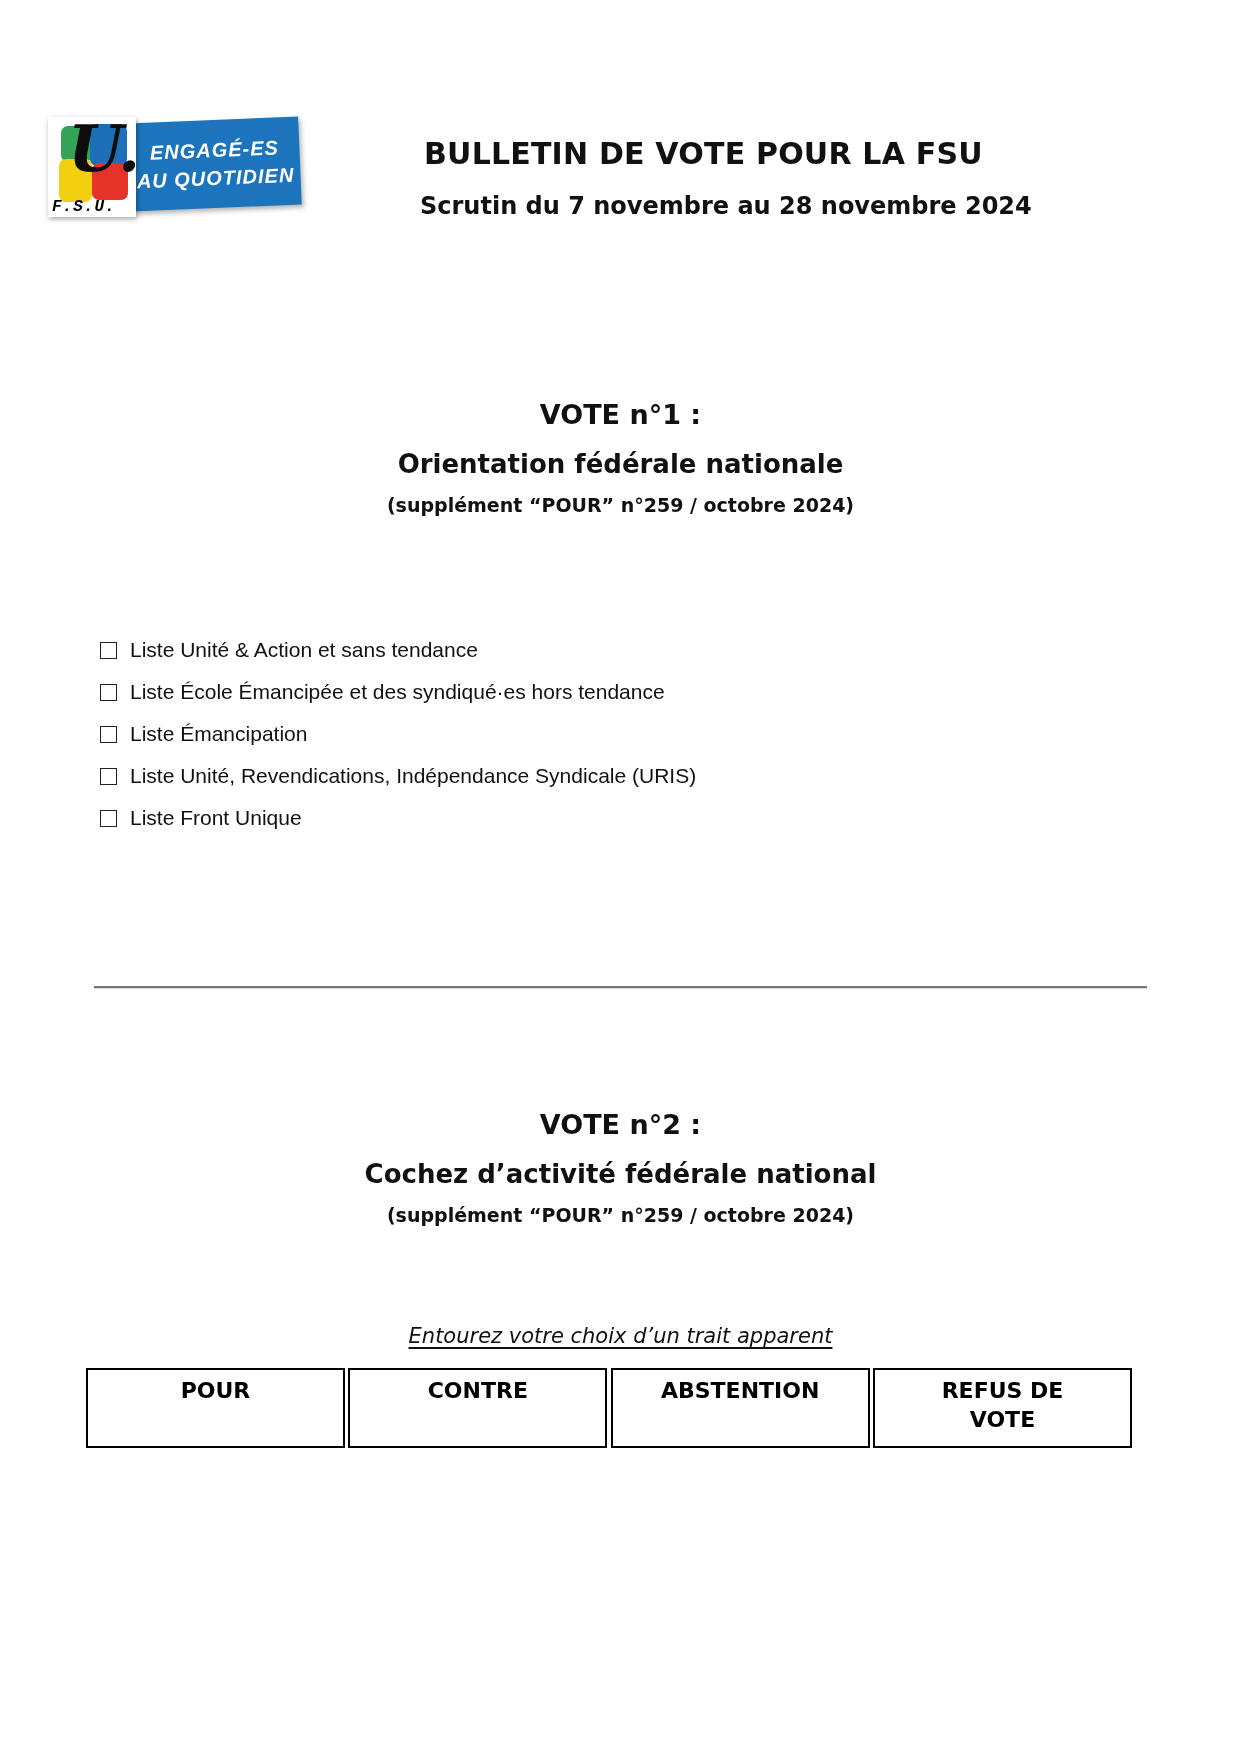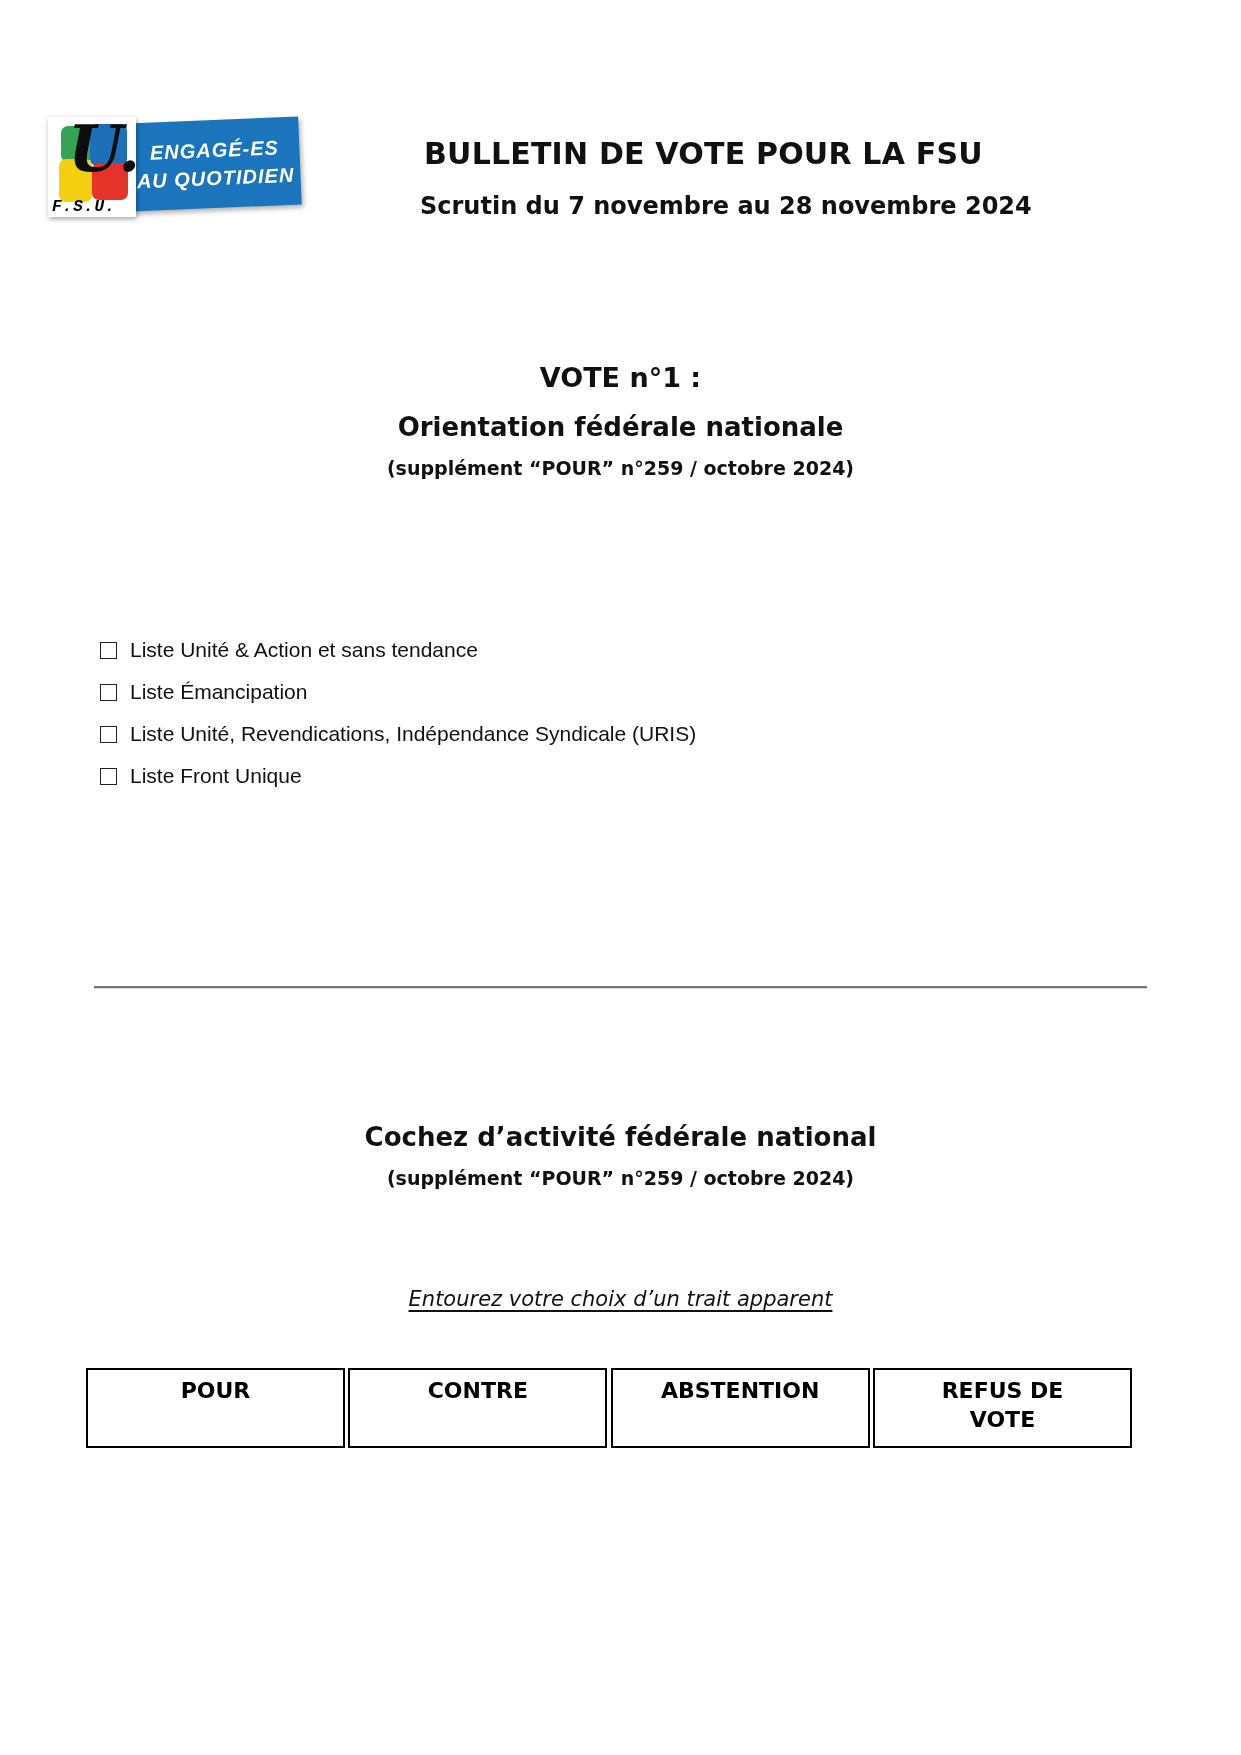--- a/index.html
+++ b/index.html
@@ -50,21 +50,21 @@
     white-space: nowrap;
   }
   .title-block { margin-left: 120px; padding-top: 20px; }
   .doc-title {
     margin: 4px; font-size: 30px; font-weight: bold; letter-spacing: 0.2px;
     font-family: "DejaVu Sans", sans-serif;
   }
   .doc-subtitle { margin: 21px 0 0 0; font-size: 24px; font-weight: bold; }
 
   
-  .centered { position: absolute; left: 0; right: 0; text-align: center; }
+  .centered { position: absolute; left: 0; right: 0; text-align: center; margin-top: 37px; }
   .vote-heading    { font-size: 27px; font-weight: bold; }
   .vote-subheading { font-size: 26px; font-weight: bold; }
   .vote-supplement { font-size: 19px; font-weight: bold; }
   .vote-instruction {
     font-size: 21px; font-style: italic; text-decoration: underline;
     text-underline-offset: 4px;
   }
   .v1-heading    { top: 362px; }
   .v1-subheading { top: 412px; }
   .v1-supplement { top: 457px; }
@@ -140,34 +140,39 @@
   <div class="centered vote-subheading v1-subheading">Orientation fédérale nationale</div>
   <div class="centered vote-supplement v1-supplement">(supplément “POUR” n°259 / octobre 2024)</div>
 
   <ul class="options">
     <li class="option">
       <span class="checkbox"></span>
       <span>Liste Unité &amp; Action et sans tendance</span>
     </li>
     <li class="option">
       <span class="checkbox"></span>
+      <span>Liste École Émancipée et des syndiqué·es hors tendance</span>
+    </li>
+    <li class="option">
+      <span class="checkbox"></span>
       <span>Liste Émancipation</span>
     </li>
     <li class="option">
       <span class="checkbox"></span>
       <span>Liste Unité, Revendications, Indépendance Syndicale (URIS)</span>
     </li>
     <li class="option">
       <span class="checkbox"></span>
       <span>Liste Front Unique</span>
     </li>
   </ul>
 
   <hr class="divider">
 
+  <div class="centered vote-heading v2-heading">VOTE n°2 :</div>
   <div class="centered vote-subheading v2-subheading">Cochez d’activité fédérale national</div>
   <div class="centered vote-supplement v2-supplement">(supplément “POUR” n°259 / octobre 2024)</div>
   <div class="centered vote-instruction v2-instruction">Entourez votre choix d’un trait apparent</div>
 
   <div class="choices">
     <div class="choice-box">
       <span class="choice-label">POUR</span>
     </div>
     <div class="choice-box">
       <span class="choice-label">CONTRE</span>

